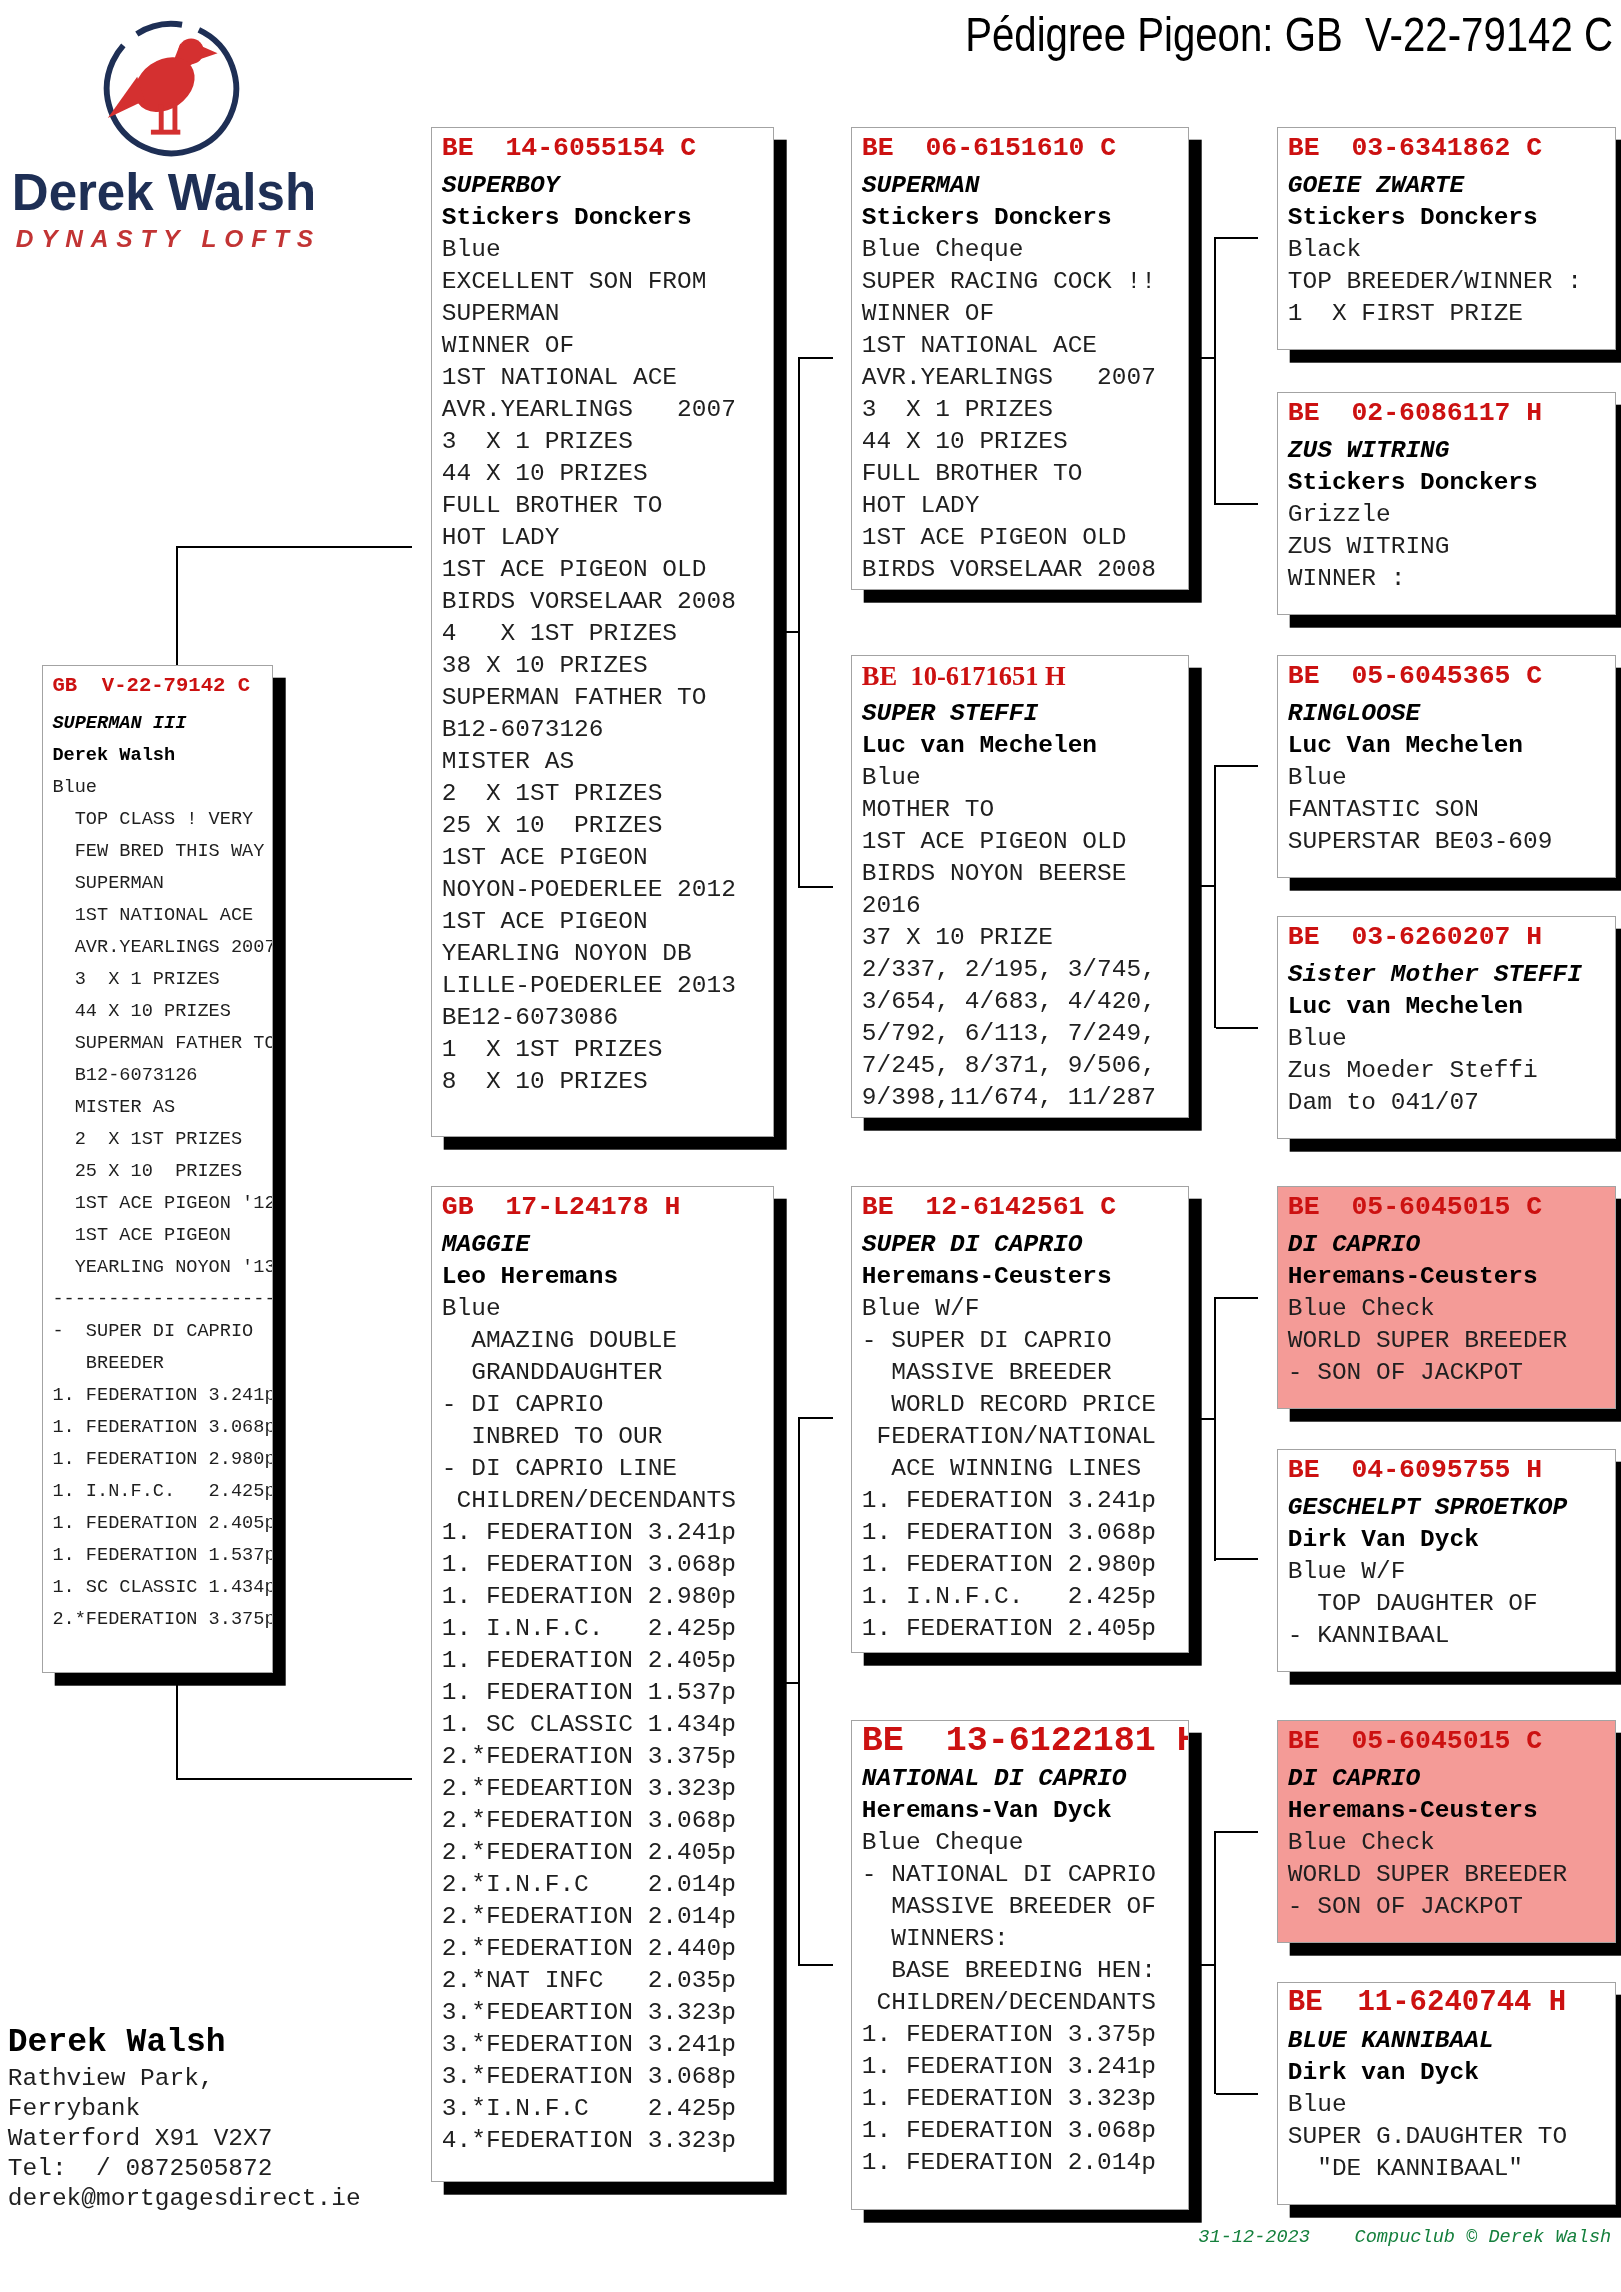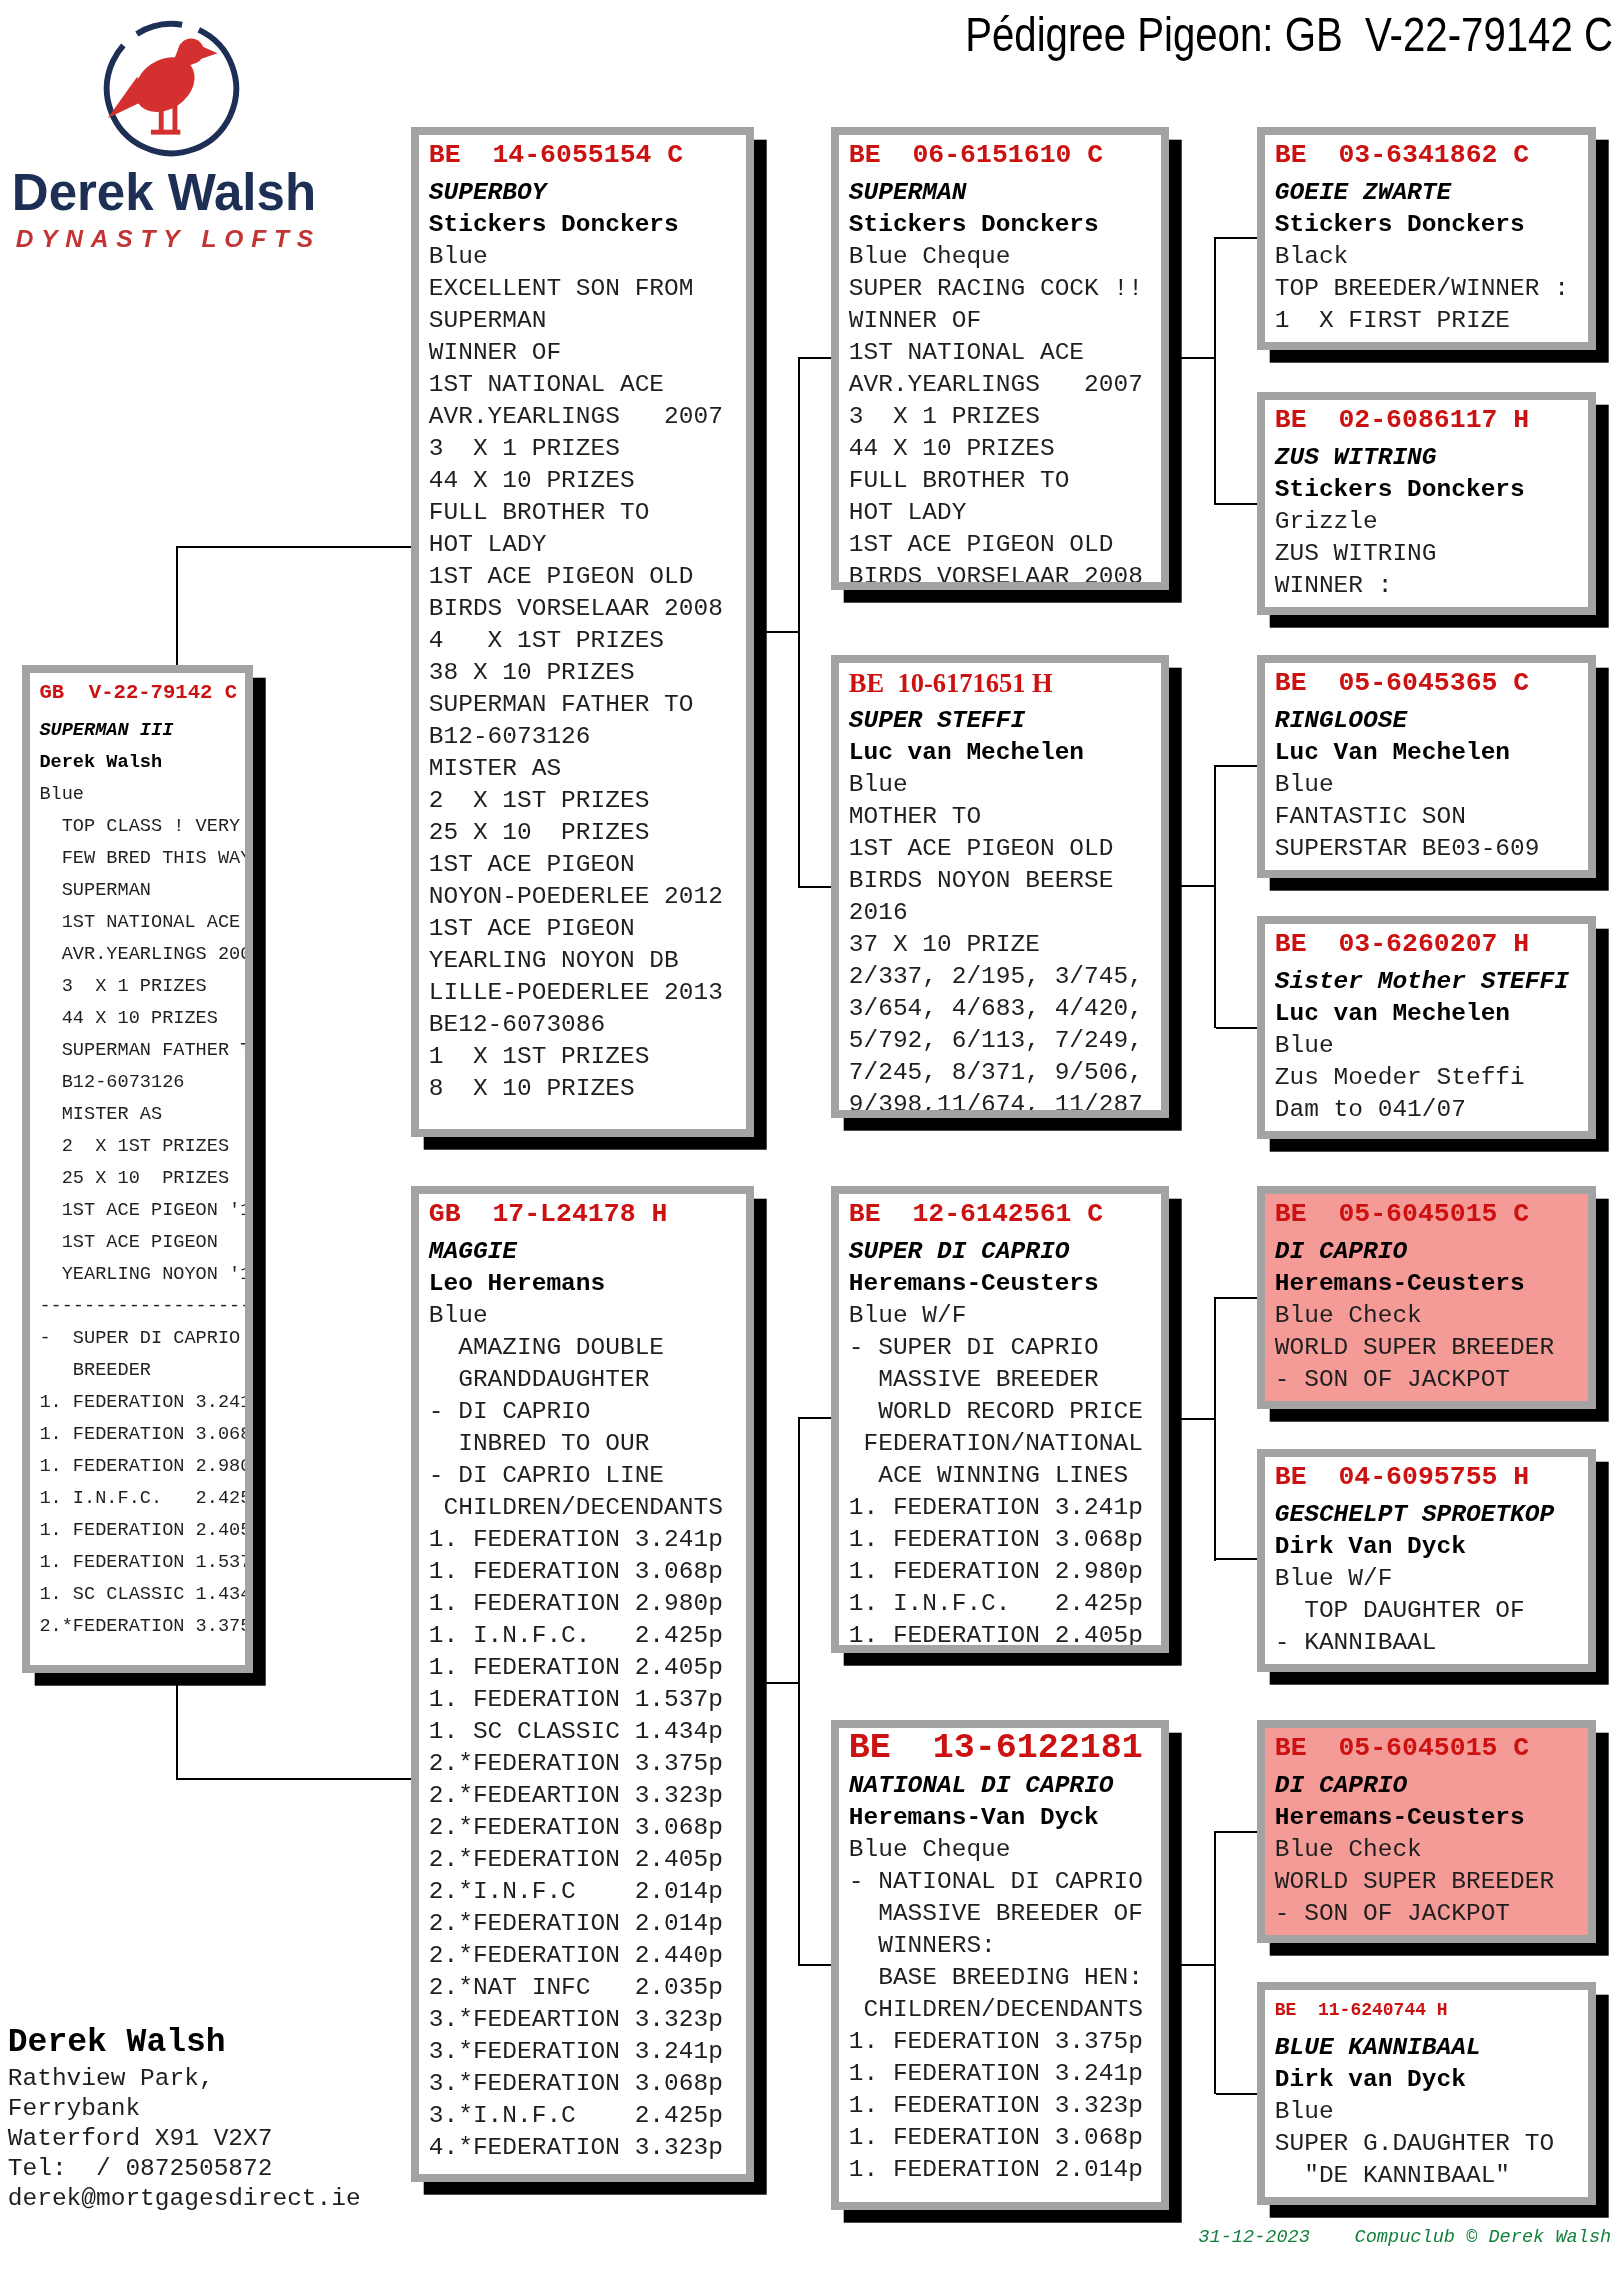--- a/index.html
+++ b/index.html
@@ -24,22 +24,22 @@
     position:absolute;left:11.8px;top:163px;
     font-family:"Liberation Sans",sans-serif;font-weight:bold;font-size:51px;
     color:var(--navy);white-space:pre;
   }
   .logo-sub{
     position:absolute;left:15.7px;top:225px;
     font-family:"Liberation Sans",sans-serif;font-style:italic;font-weight:600;
     font-size:24.5px;color:#c23434;letter-spacing:7.8px;white-space:pre;
   }
   .pbox{
-    position:absolute;background:#fff;border:8px solid #a3a3a3;
-    box-shadow:12.7px 12.7px 0 #000;padding:3.9px 9.8px;box-sizing:border-box;overflow:hidden;
+    position:absolute;background:#fff;border:1px solid #a3a3a3;
+    box-shadow:12.7px 12.7px 0 #000;padding:3.9px 9.8px;box-sizing:border-box;overflow:hidden;margin-left:20px;
   }
   .pbox.pink{background:var(--pink);}
   .ring{font-weight:bold;color:var(--red);white-space:pre;line-height:32px;margin-bottom:5.9px;}
   .pname{font-weight:bold;font-style:italic;color:#000;white-space:pre;line-height:32px;}
   .fancier{font-weight:bold;color:#000;white-space:pre;line-height:32px;}
   .bline{white-space:pre;line-height:32px;color:#1f1f1f;}
   .seg{position:absolute;background:#000;}
   .contact{position:absolute;left:7.8px;top:2021px;}
   .contact-name{font-weight:bold;font-size:33px;line-height:43px;color:#000;white-space:pre;}
   .contact-line{font-size:24.5px;line-height:30px;color:#1f1f1f;white-space:pre;}
@@ -314,21 +314,21 @@
       </div>
       <div class="pbox pink" style="left: 1257px; top: 1720px; width: 339px; height: 223px; font-size: 24.5px;">
         <div class="ring" style="font-size: 26.5px;">BE  05-6045015 C</div>
         <div class="pname">DI CAPRIO</div>
         <div class="fancier">Heremans-Ceusters</div>
         <div class="bline">Blue Check</div>
         <div class="bline">WORLD SUPER BREEDER</div>
         <div class="bline">- SON OF JACKPOT</div>
       </div>
       <div class="pbox" style="left: 1257px; top: 1982px; width: 339px; height: 223px; font-size: 24.5px;">
-        <div class="ring" style="font-size: 18px;">BE  11-6240744 H</div>
+        <div class="ring" style="font-size: 29px;">BE  11-6240744 H</div>
         <div class="pname">BLUE KANNIBAAL</div>
         <div class="fancier">Dirk van Dyck</div>
         <div class="bline">Blue</div>
         <div class="bline">SUPER G.DAUGHTER TO</div>
         <div class="bline">  "DE KANNIBAAL"</div>
       </div>
     </div>
 
   <div class="contact">
     <div class="contact-name">Derek Walsh</div>

